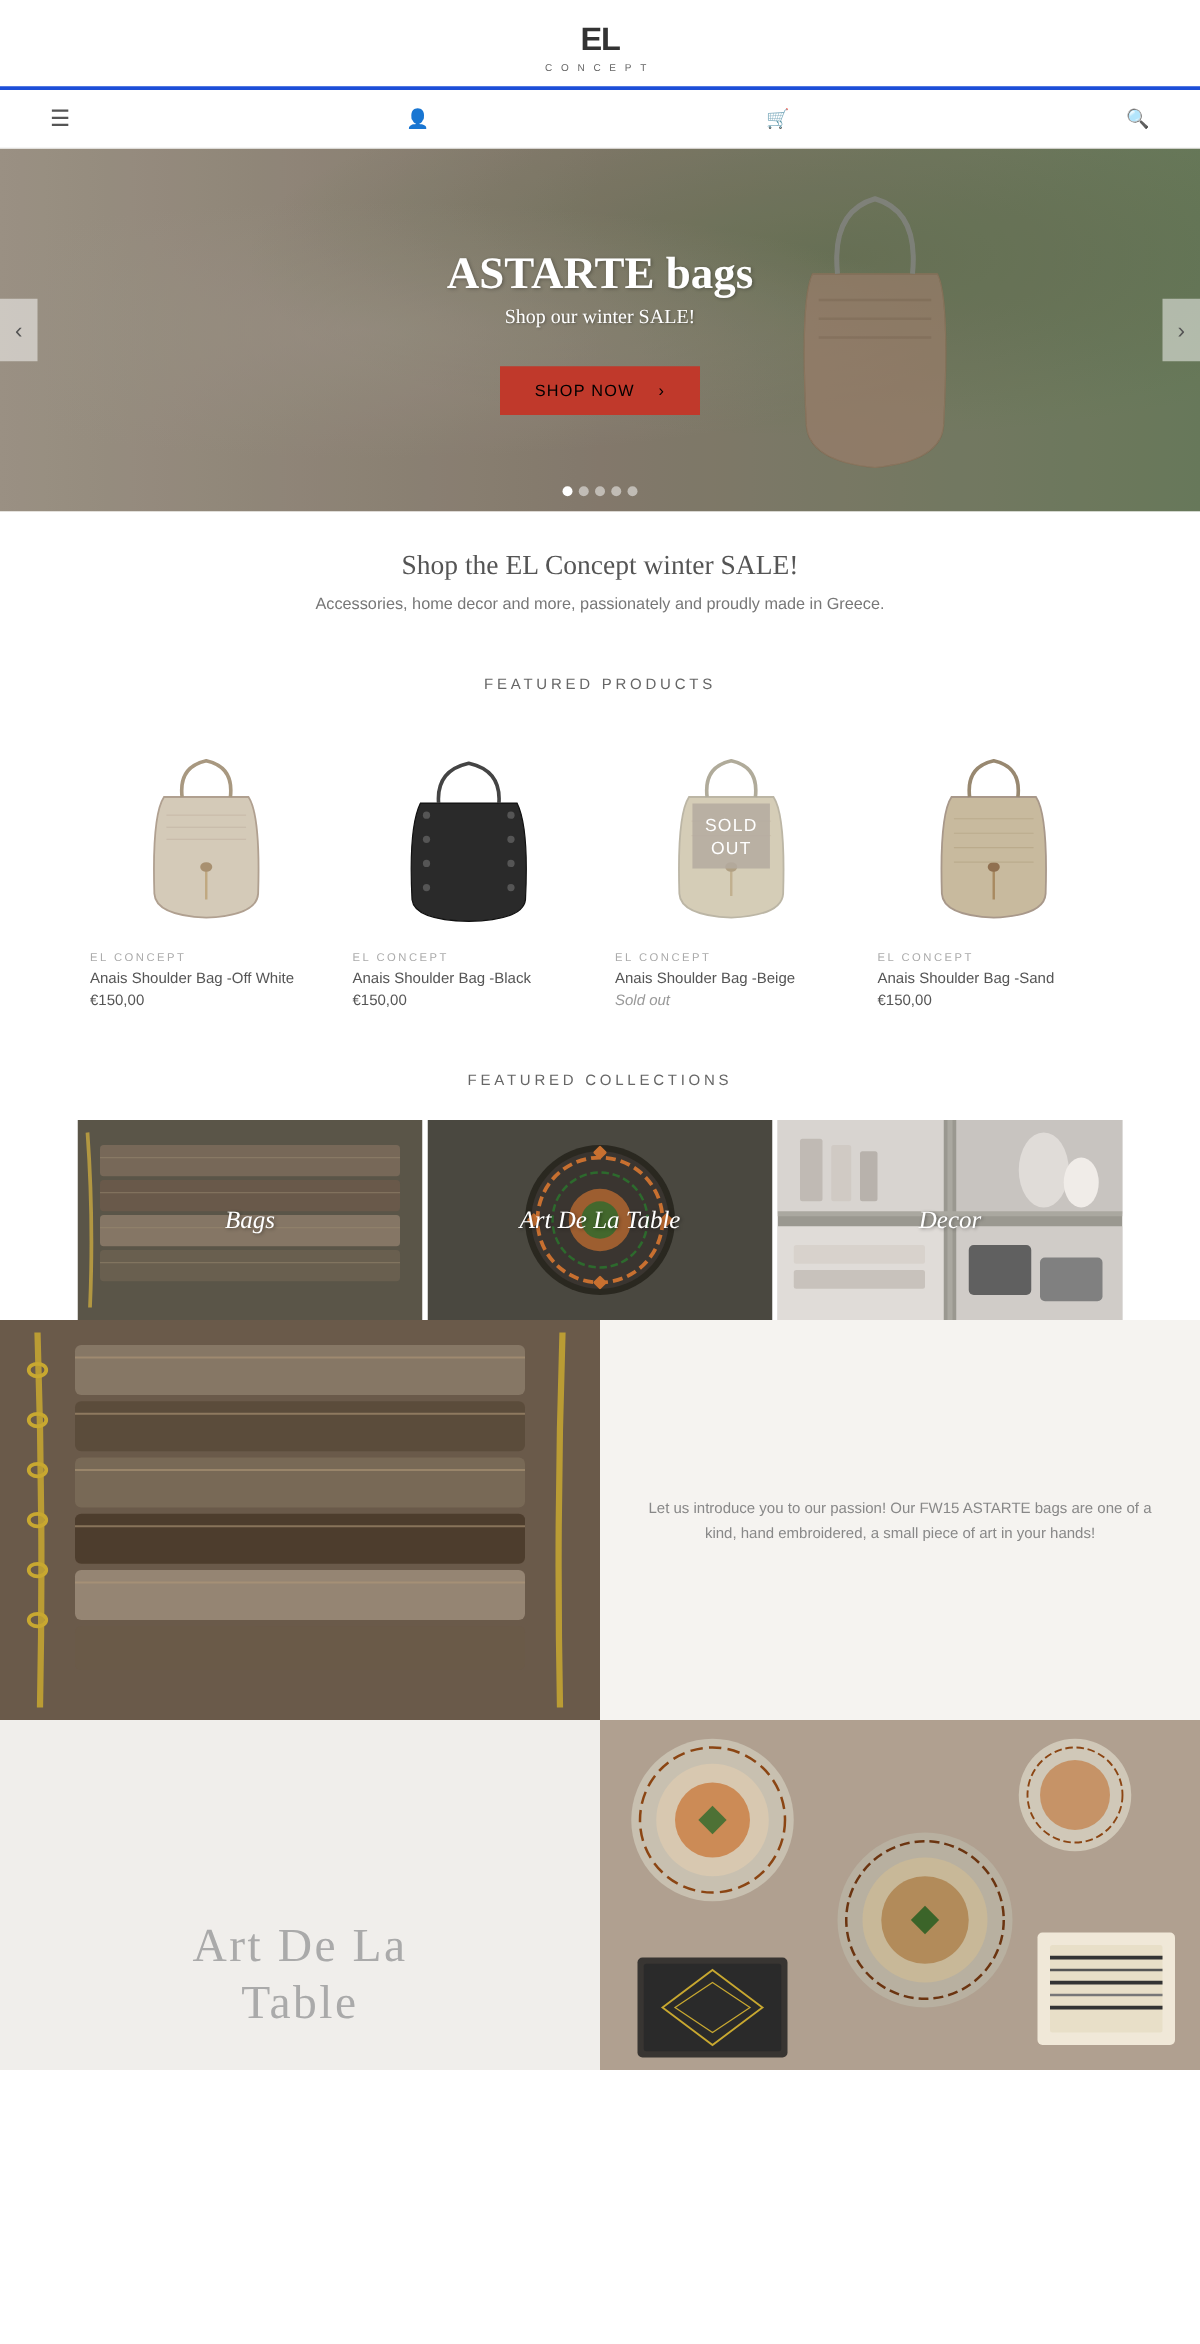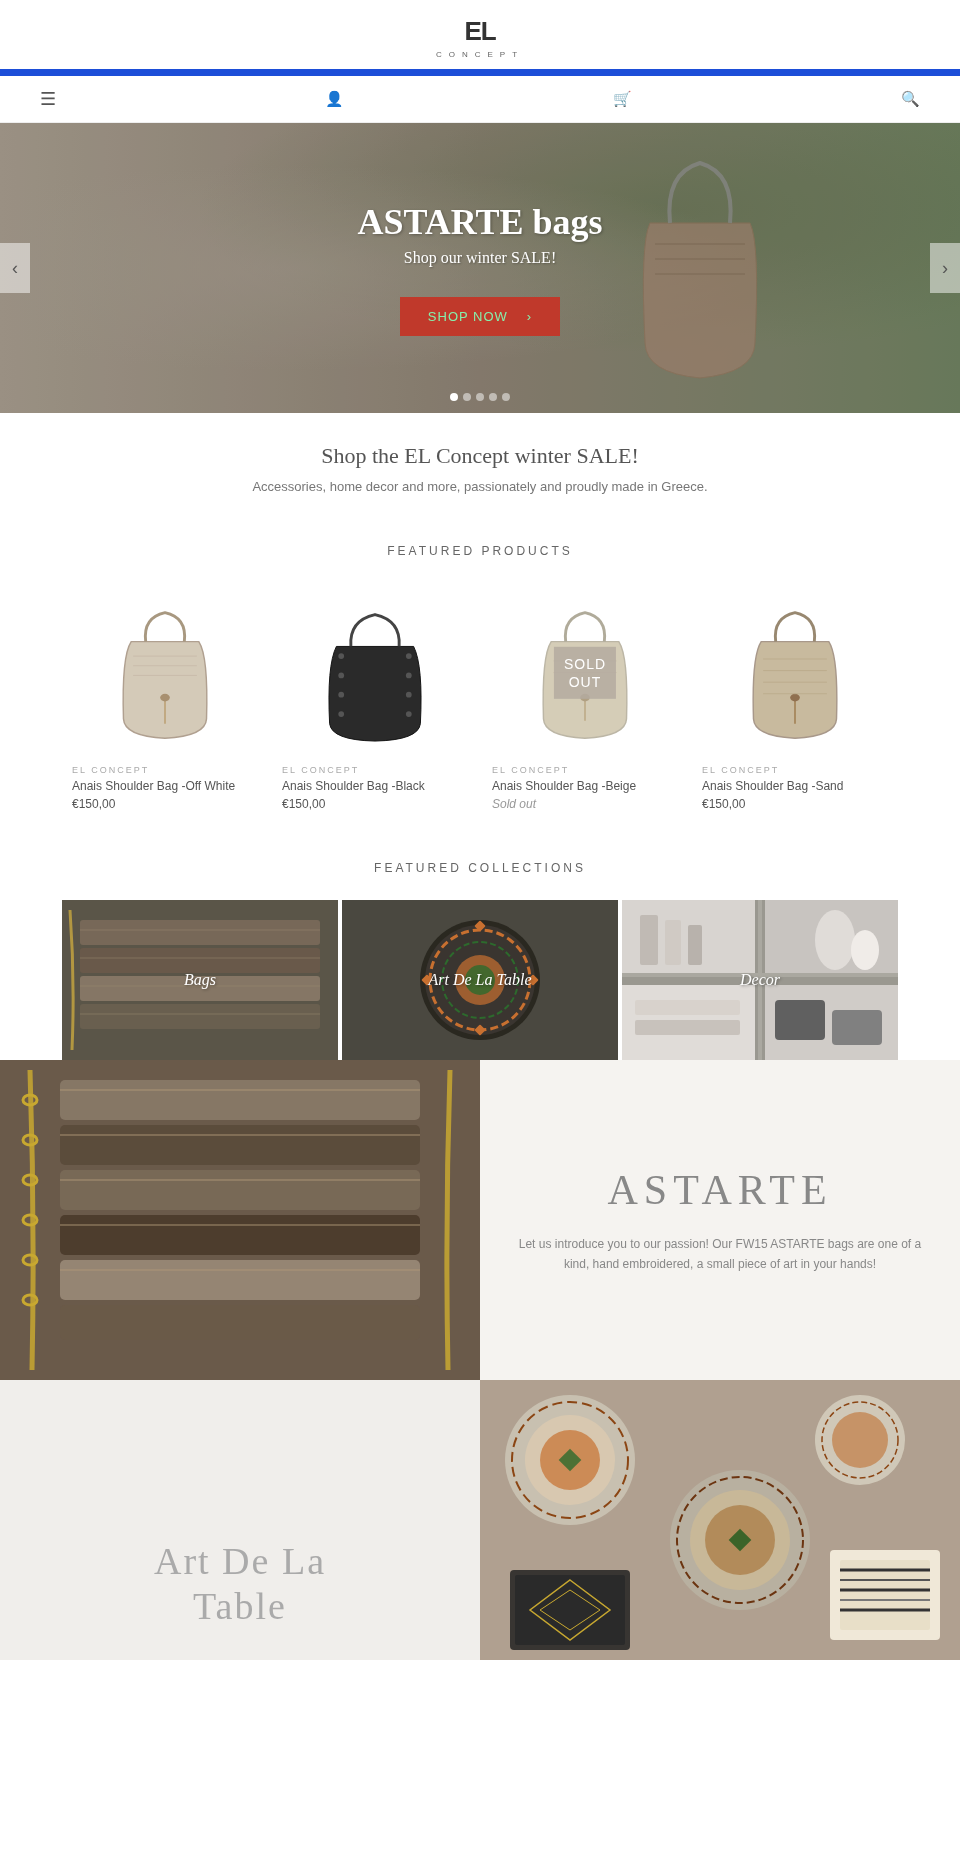--- a/index.html
+++ b/index.html
@@ -4,21 +4,21 @@
   <style>
     * { margin: 0; padding: 0; box-sizing: border-box; }
     body { font-family: 'Georgia', serif; background: #fff; width: 960px; }
 
     
     .header {
       display: flex;
       align-items: center;
       justify-content: center;
       padding: 18px 0 10px;
-      border-bottom: 7px solid #1d4ed8;
+      border-bottom: 3px solid #1d4ed8;
       position: relative;
     }
     .logo-container {
       text-align: center;
     }
     .logo-sub {
       font-size: 9px;
       letter-spacing: 6px;
       color: #555;
       margin-top: 2px;
@@ -80,21 +80,21 @@
       text-shadow: 1px 1px 3px rgba(0,0,0,0.3);
       margin-bottom: 6px;
     }
     .hero-sub {
       font-size: 16px;
       text-shadow: 1px 1px 2px rgba(0,0,0,0.3);
       margin-bottom: 30px;
     }
     .shop-now-btn {
       background: #c0392b;
-      color: #86efac;
+      color: #000000;
       border: none;
       padding: 12px 28px;
       font-size: 13px;
       letter-spacing: 1px;
       cursor: pointer;
       display: inline-flex;
       align-items: center;
       gap: 19px;
     }
     .hero-arrow {
@@ -242,21 +242,21 @@
       cursor: pointer;
       margin: 0 2px;
     }
     .collection-label {
       position: absolute;
       inset: 0;
       display: flex;
       align-items: center;
       justify-content: center;
       color: #fff;
-      font-size: 16px;
+      font-size: 20px;
       font-style: italic;
       text-shadow: 1px 1px 3px rgba(0,0,0,0.4);
     }
 
     
     .bottom-two-col {
       display: flex;
       width: 100%;
       min-height: 320px;
       margin-top: 0;
@@ -571,21 +571,20 @@
 
       <ellipse cx="30" cy="40" rx="7" ry="5" fill="none" stroke="#c8a830" stroke-width="3"></ellipse>
       <ellipse cx="30" cy="80" rx="7" ry="5" fill="none" stroke="#c8a830" stroke-width="3"></ellipse>
       <ellipse cx="30" cy="120" rx="7" ry="5" fill="none" stroke="#c8a830" stroke-width="3"></ellipse>
       <ellipse cx="30" cy="160" rx="7" ry="5" fill="none" stroke="#c8a830" stroke-width="3"></ellipse>
       <ellipse cx="30" cy="200" rx="7" ry="5" fill="none" stroke="#c8a830" stroke-width="3"></ellipse>
       <ellipse cx="30" cy="240" rx="7" ry="5" fill="none" stroke="#c8a830" stroke-width="3"></ellipse>
     </svg>
   </div>
   <div class="bottom-right">
-    <h2 class="astarte-title">ASTARTE</h2>
     <p class="astarte-desc">Let us introduce you to our passion! Our FW15 ASTARTE bags are one of a kind, hand embroidered, a small piece of art in your hands!</p>
   </div>
 </div>
 
 <div class="bottom-art">
   <div class="art-left">
     <h2 class="art-title">
       <span>Art De La</span><br>
       <span>Table</span>
     </h2>

